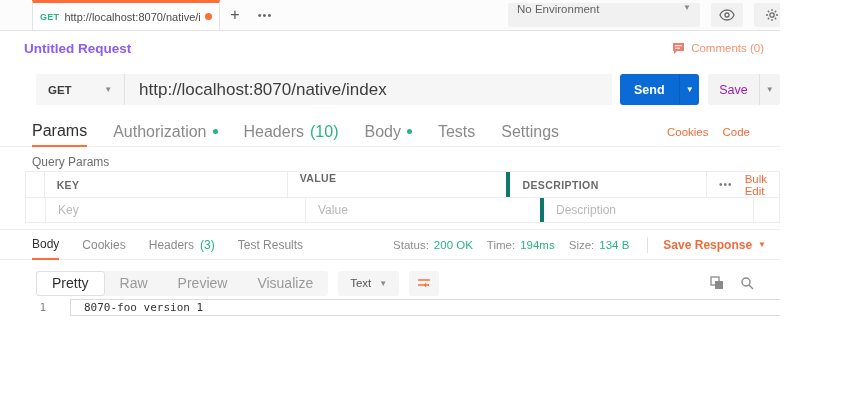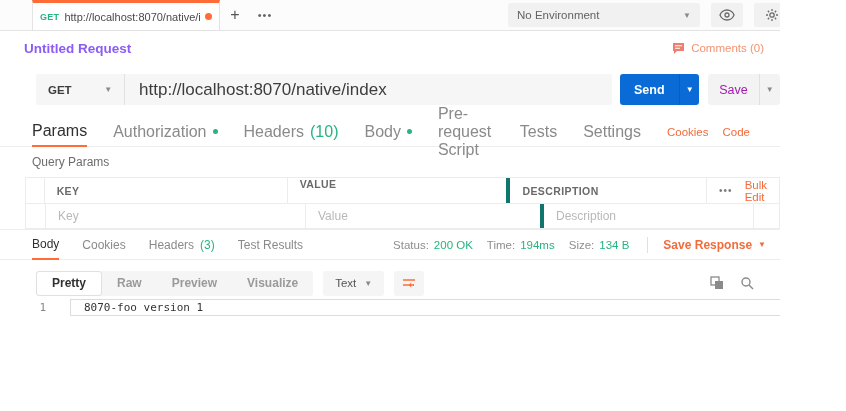--- a/index.html
+++ b/index.html
@@ -16,21 +16,21 @@
     gap:5px; padding:0 7px; }
   .tab-method { font-size:9px; font-weight:bold; color:#26b47f; letter-spacing:.3px; flex:none; }
   .tab-title { font-size:11px; color:#4a4a4a; white-space:nowrap; overflow:hidden; flex:1; }
   .tab-dot { width:7px; height:7px; border-radius:50%; background:#ff6c37; flex:none; }
   .tabbar-btn { width:30px; display:flex; align-items:center; justify-content:center;
     color:#555; cursor:pointer; }
   .plus { font-size:16px; font-weight:400; }
   .dots3 { font-size:11px; letter-spacing:1px; color:#666; }
   .tabbar-spacer { flex:1; }
   .env-select { align-self:center; width:192px; height:24px; background:#f1f1f1; border-radius:2px;
-    display:flex; align-items:center; padding:0 9px; font-size:11.5px; color:#636363;gap:10px; }
+    display:flex; align-items:flex-start; padding:0 9px; font-size:11.5px; color:#636363;gap:10px; }
   .env-select .caret { margin-left:auto; }
   .caret { font-size:8px; color:#8a8a8a; }
   .sq-btn { align-self:center; width:32px; height:24px; background:#f1f1f1; border-radius:2px;
     display:flex; align-items:center; justify-content:center; margin-left:11px; }
   .sq-btn.cut { width:36px; margin-right:-10px; }
   
   .titlerow { position:absolute; top:31px; left:0; right:0; height:34px; display:flex;
     align-items:center; padding:0 16px 0 24px; }
   .req-title { font-size:13.5px; font-weight:600; color:#8b5cf6; }
   .comments { margin-left:auto; display:flex; align-items:center; gap:6px; font-size:11.5px; color:#f09372; }
@@ -56,21 +56,21 @@
   .reqtabs { position:absolute; top:117px; left:0; right:0; height:30px; display:flex; align-items:stretch;
     padding:0 30px 0 32px; border-bottom:1px solid #ededed; }
   .rtab { display:flex; align-items:center; gap:6px; font-size:16px; color:#8a8a8a; margin-right:26px; cursor:pointer; }
   .rtab.active { color:#303030; border-bottom:2px solid #ff6c37; margin-bottom:-1px; }
   .gdot { width:5px; height:5px; border-radius:50%; background:#26b47f; }
   .gcount { color:#26b47f; }
   .reqtabs .links { margin-left:auto; display:flex; align-items:center; gap:14px; }
   .olink { font-size:11.5px; color:#f26b3a; cursor:pointer; }
   
   .qplabel { position:absolute; top:155px; left:32px; font-size:12px; color:#6d6d6d; }
-  .qp-table { position:absolute; top:177px; left:25px; right:0; font-size:12px; }
+  .qp-table { position:absolute; top:171px; left:25px; right:0; font-size:12px; }
   .qp-row { display:flex; align-items:stretch; height:26px; border:1px solid #ececec; border-bottom:none; }
   .qp-row:last-child { border-bottom:1px solid #ececec; }
   .c-handle { width:20px; border-right:1px solid #ececec; }
   .c-key { width:260px; border-right:1px solid #ececec; display:flex; align-items:center; padding:0 12px; }
   .c-val { width:238px; border-right:4px solid #0f766e; display:flex; padding:0 12px; }
   .c-desc { width:210px; border-right:1px solid #ececec; display:flex; align-items:center; padding:0 12px; }
   .c-act { flex:1; display:flex; align-items:center; justify-content:flex-end; gap:12px; padding:0 12px; }
   .hdr-label { font-size:10.5px; font-weight:bold; color:#696969; letter-spacing:.4px; }
   .more-dots { font-size:10px; color:#7a7a7a; letter-spacing:1px; cursor:pointer; }
   .bulk-edit { font-size:11.5px; color:#f26b3a; cursor:pointer; }
@@ -84,21 +84,21 @@
   .meta { margin-left:auto; display:flex; align-items:center; gap:5px; font-size:11.5px; }
   .meta .lab { color:#8e8e8e; }
   .meta .val { color:#26b47f; margin-right:9px; }
   .meta-div { width:1px; height:16px; background:#e0e0e0; margin:0 10px 0 4px; }
   .save-resp { display:flex; align-items:center; gap:6px; font-size:12px; font-weight:600; color:#f26b3a; cursor:pointer; }
   .save-resp .caret { color:#f26b3a; }
   
   .resptoolbar { position:absolute; top:267px; left:0; right:0; height:32px; display:flex; align-items:center;
     padding:0 26px 0 36px; }
   .segmented { display:flex; align-items:stretch; height:25px; background:#f5f5f5; border-radius:3px; }
-  .seg { display:flex; align-items:center; padding:0 15px; font-size:12px; color:#9a9a9a; cursor:pointer;font-weight:bold; }
+  .seg { display:flex; align-items:center; padding:0 15px; font-size:14px; color:#9a9a9a; cursor:pointer; }
   .seg.active { background:#fff; border:1px solid #e0e0e0; border-radius:3px; color:#303030; }
   .fmt-btn { margin-left:10px; height:25px; background:#f5f5f5; border-radius:3px; display:flex; align-items:center;
     gap:8px; padding:0 12px; font-size:11.5px; color:#555; cursor:pointer; }
   .wrap-btn { margin-left:10px; width:30px; height:25px; background:#f5f5f5; border-radius:3px;
     display:flex; align-items:center; justify-content:center; cursor:pointer; }
   .tool-icons { margin-left:auto; display:flex; align-items:center; gap:16px; }
   
   .editor { position:absolute; top:297px; left:0; right:0; bottom:0;
     font-family:"DejaVu Sans Mono", monospace; font-size:11px; }
   .gutter-num { position:absolute; top:4px; left:28px; width:18px; text-align:right; color:#888; }
@@ -184,23 +184,20 @@
       <span>Authorization</span>
       <span class="gdot"></span>
     </div>
     <div class="rtab">
       <span>Headers</span>
       <span class="gcount">(10)</span>
     </div>
     <div class="rtab">
       <span>Body</span>
       <span class="gdot"></span>
-    </div>
-    <div class="rtab">
-      <span>Pre-request Script</span>
     </div>
     <div class="rtab">
       <span>Tests</span>
     </div>
     <div class="rtab">
       <span>Settings</span>
     </div>
     <div class="links">
       <span class="olink">Cookies</span>
       <span class="olink">Code</span>

